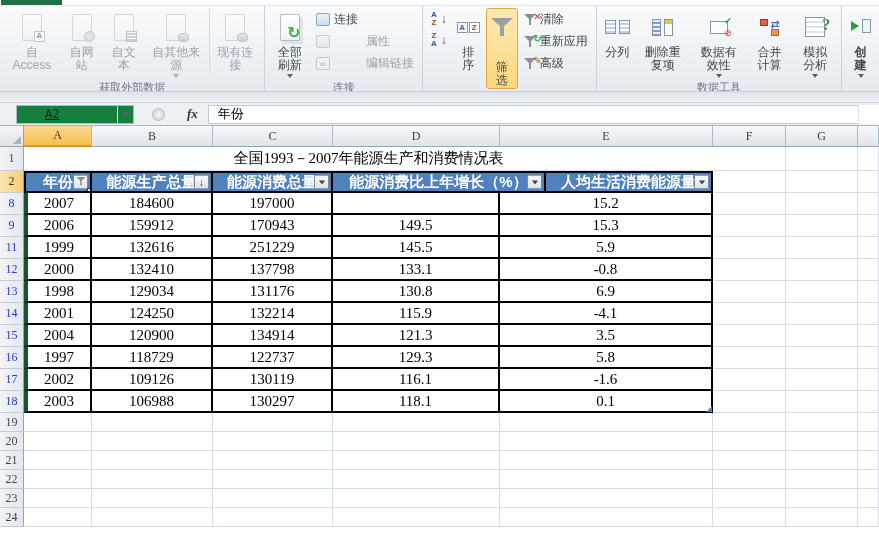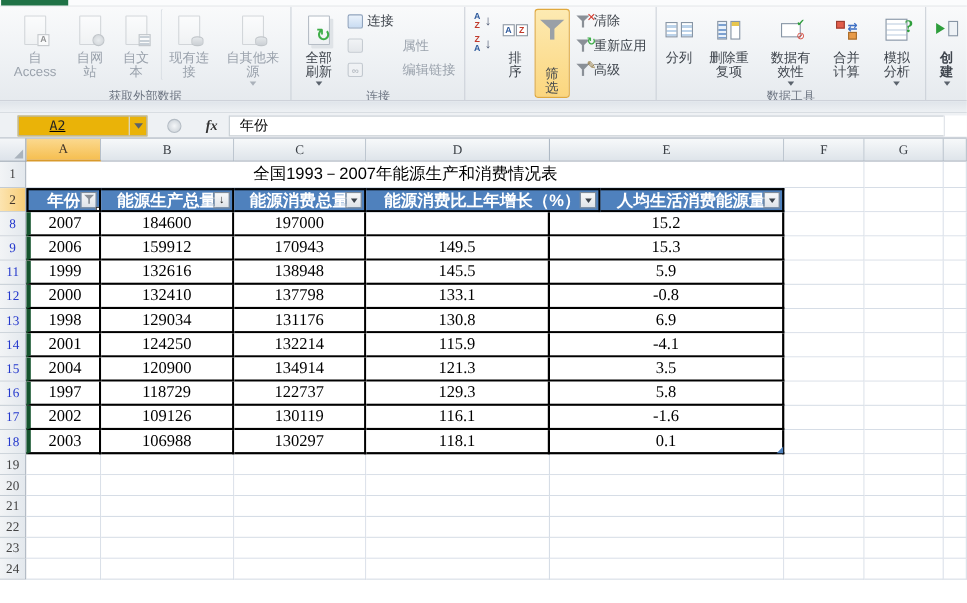--- a/index.html
+++ b/index.html
@@ -82,21 +82,21 @@
   .whatif .q { position:absolute; right:-6px; top:-2px; font-size:16px; font-weight:bold; color:#2e9e3c;
     font-family:"Liberation Serif","DejaVu Serif",serif; }
   .creategrp { position:relative; width:20px; height:20px; }
   .creategrp .ga { position:absolute; left:0; top:4px; width:0; height:0;
     border-top:5px solid transparent; border-bottom:5px solid transparent; border-left:8px solid #2e9e3c; }
   .creategrp .gb { position:absolute; right:0; top:2px; width:9px; height:14px; border:1px solid #8795a5; background:#eef2f6; }
 
   
   .fstrip { height:11px; background:linear-gradient(#dfe4ea,#eef1f4); border-bottom:1px solid #cfd5db; }
   .fbar { height:23px; background:#eef1f4; display:flex; align-items:center; border-bottom:1px solid #aab4be; position:relative; }
-  .namebox { margin-left:16px; width:118px; height:19px; background:#eab308; border:1px solid #b2bac4;
+  .namebox { margin-left:16px; width:118px; height:19px; background:#15803d; border:1px solid #b2bac4;
     display:flex; align-items:center;text-decoration:underline; }
   .namebox .nb-text { flex:1; font-size:12px; color:#222; padding-left:28px; font-family:"DejaVu Sans Mono",monospace; }
   .nb-arrow { width:16px; height:100%; display:flex; align-items:center; justify-content:center; border-left:1px solid #d7dce2; }
   .nb-arrow i { width:0; height:0; border-left:4px solid transparent; border-right:4px solid transparent; border-top:5px solid #5a626c; }
   .fb-circle { width:13px; height:13px; border-radius:50%; background:radial-gradient(#f4f6f8,#c6cdd4); border:1px solid #b4bcc4; margin-left:18px; }
   .fb-fx { margin-left:22px; font-size:13px; font-style:italic; color:#333;
     font-family:"Liberation Serif","DejaVu Serif",serif; font-weight:bold; }
   .fb-div { width:1px; height:19px; background:#c3cad1; margin-left:10px; }
   .fb-field { flex:1; height:19px; background:#fff; border-top:1px solid #c3cad1; border-bottom:1px solid #c3cad1;
     font-size:13px; color:#000; display:flex; align-items:center; padding-left:9px; }
@@ -180,36 +180,36 @@
           <div class="blabel">自网站</div>
         </div>
         <div class="bigbtn disabled">
           <div class="ic">
             <div class="page">
                 <span class="badge badge-lines"></span>
               </div>
           </div>
           <div class="blabel">自文本</div>
         </div>
-        <div class="bigbtn disabled" style="border-left:1px solid #d6dbe1;">
+        <div class="bigbtn disabled">
           <div class="ic">
             <div class="page">
                 <span class="badge badge-cyl"></span>
               </div>
           </div>
-          <div class="blabel">现有连接</div>
-        </div>
-        <div class="bigbtn disabled">
+          <div class="blabel">自其他来源</div>
+          <div class="ddown"></div>
+        </div>
+        <div class="bigbtn disabled" style="border-left:1px solid #d6dbe1;">
           <div class="ic">
             <div class="page">
                 <span class="badge badge-cyl"></span>
               </div>
           </div>
-          <div class="blabel">自其他来源</div>
-          <div class="ddown"></div>
+          <div class="blabel">现有连接</div>
         </div>
       </div>
       <div class="rgroup-label">获取外部数据</div>
     </div>
 
     <div class="rgroup">
       <div class="rgroup-items">
         <div class="bigbtn">
           <div class="ic">
             <div class="page" style="box-shadow:3px 3px 0 #dfe3e7;">
@@ -383,21 +383,21 @@
     <div class="chdr w-c">C</div>
     <div class="chdr w-d">D</div>
     <div class="chdr w-e">E</div>
     <div class="chdr w-f">F</div>
     <div class="chdr w-g">G</div>
     <div class="chdr w-h"></div>
   </div>
 
   <div class="r row1">
     <div class="rn">1</div>
-    <div class="titlecell fcell" style="border-right:none;">全国1993－2007年能源生产和消费情况表</div>
+    <div class="titlecell fcell" style="border-right:none;font-family:Liberation Serif, serif;">全国1993－2007年能源生产和消费情况表</div>
     <div class="fcell w-f"></div>
     <div class="fcell w-g"></div>
     <div class="fcell w-h"></div>
   </div>
 
   <div class="r row2">
     <div class="rn sel">2</div>
     <div class="hcell first w-a">
       <span class="htext">年份</span>
       <span class="hbtn">
@@ -454,21 +454,21 @@
         <div class="tcell w-d">149.5</div>
         <div class="tcell w-e">15.3</div>
         <div class="fcell w-f"></div>
         <div class="fcell w-g"></div>
         <div class="fcell w-h"></div>
       </div>
       <div class="r drow">
         <div class="rn blue">11</div>
         <div class="tcell w-a first">1999</div>
         <div class="tcell w-b">132616</div>
-        <div class="tcell w-c">138948</div>
+        <div class="tcell w-c">251229</div>
         <div class="tcell w-d">145.5</div>
         <div class="tcell w-e">5.9</div>
         <div class="fcell w-f"></div>
         <div class="fcell w-g"></div>
         <div class="fcell w-h"></div>
       </div>
       <div class="r drow">
         <div class="rn blue">12</div>
         <div class="tcell w-a first">2000</div>
         <div class="tcell w-b">132410</div>

